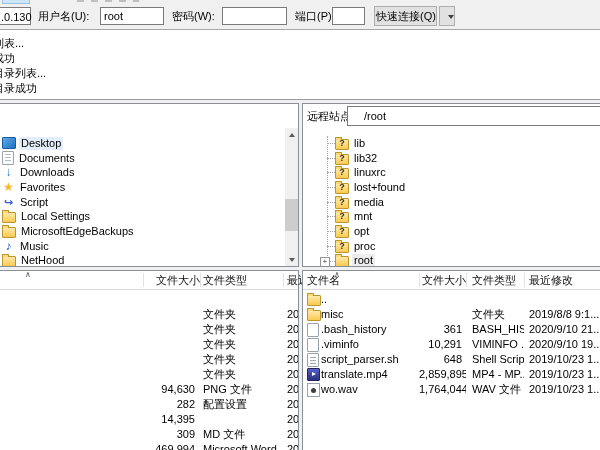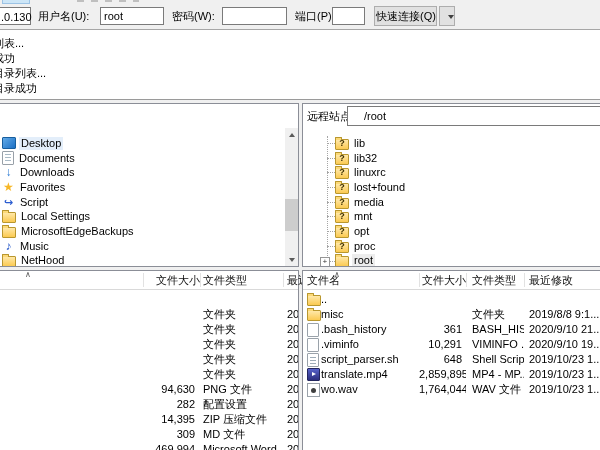--- a/index.html
+++ b/index.html
@@ -302,21 +302,20 @@
       </div>
       <div class="lrow">
         <span class="cell lc-name"></span>
         <span class="cell lc-size">282</span>
         <span class="cell lc-type">配置设置</span>
         <span class="cell lc-date">20</span>
       </div>
       <div class="lrow">
         <span class="cell lc-name"></span>
         <span class="cell lc-size">14,395</span>
-        <span class="cell lc-type">ZIP 压缩文件</span>
         <span class="cell lc-date">20</span>
       </div>
       <div class="lrow">
         <span class="cell lc-name"></span>
         <span class="cell lc-size">309</span>
         <span class="cell lc-type">MD 文件</span>
         <span class="cell lc-date">20</span>
       </div>
       <div class="lrow">
         <span class="cell lc-name"></span>

